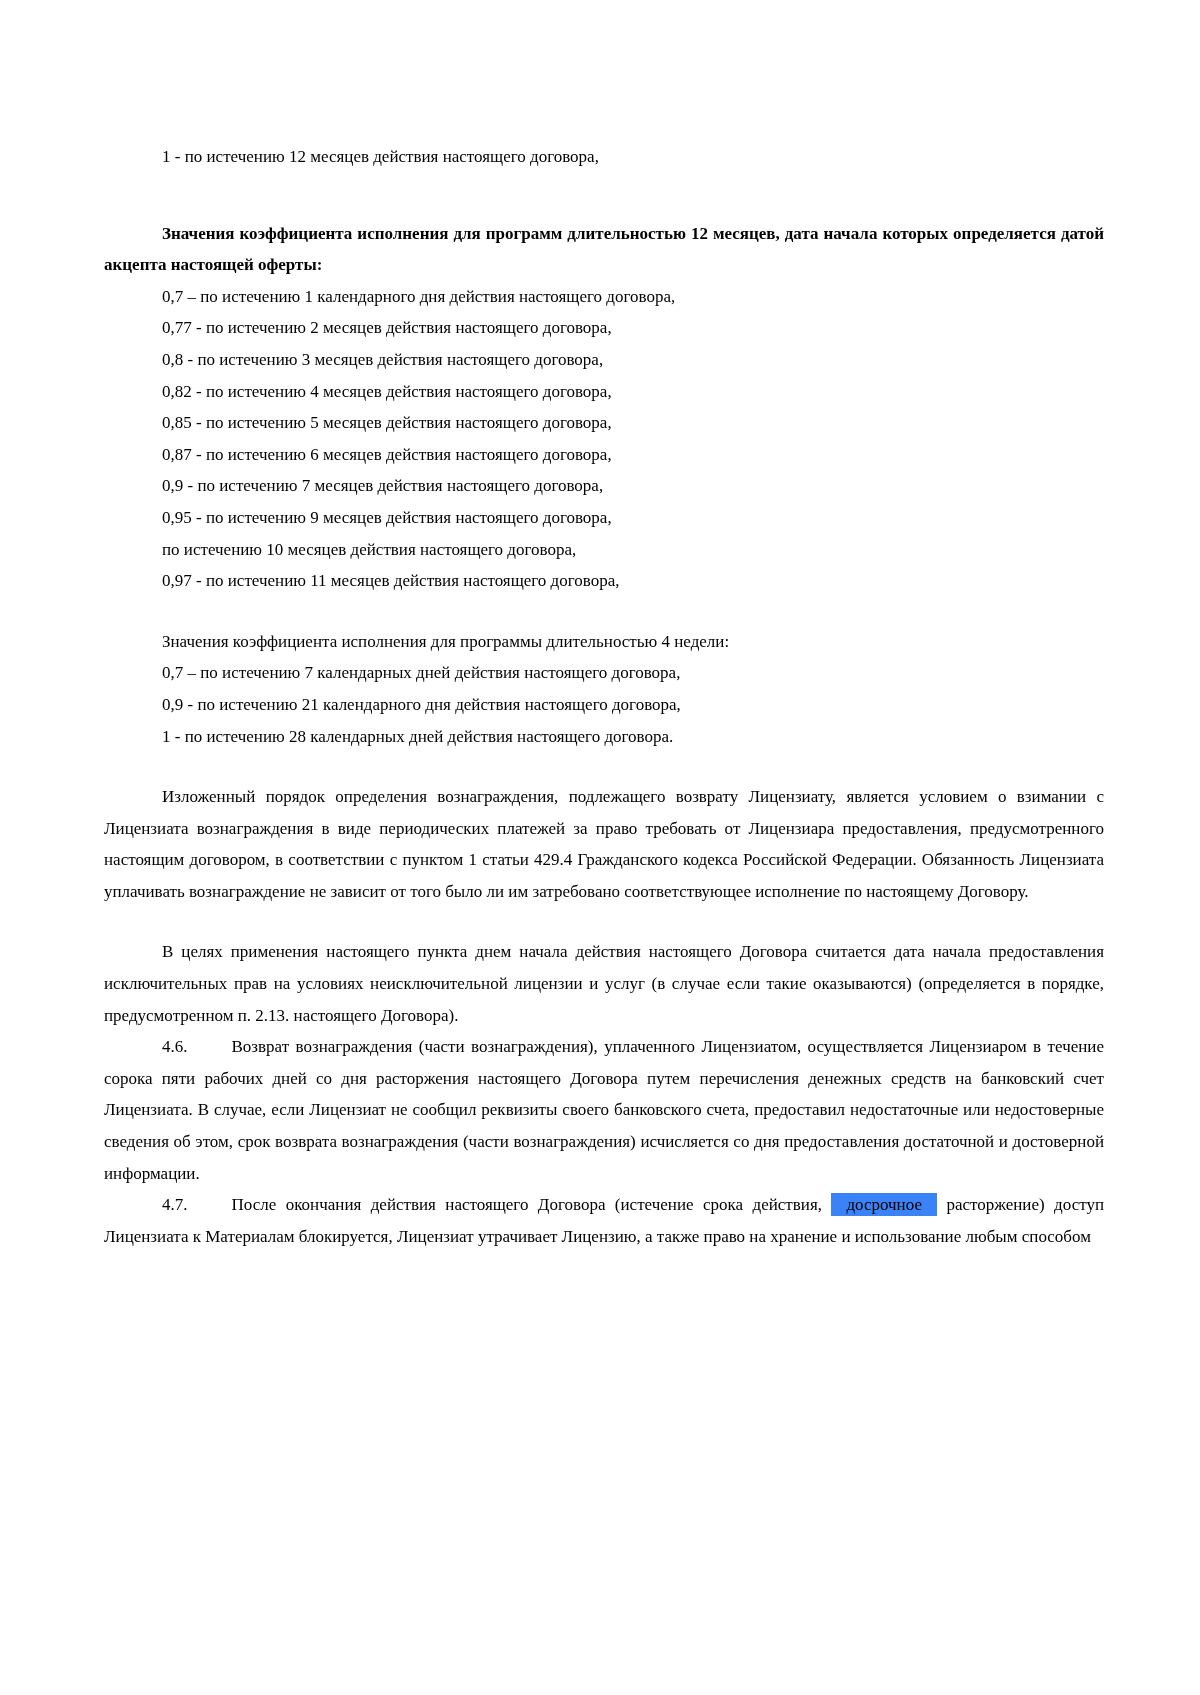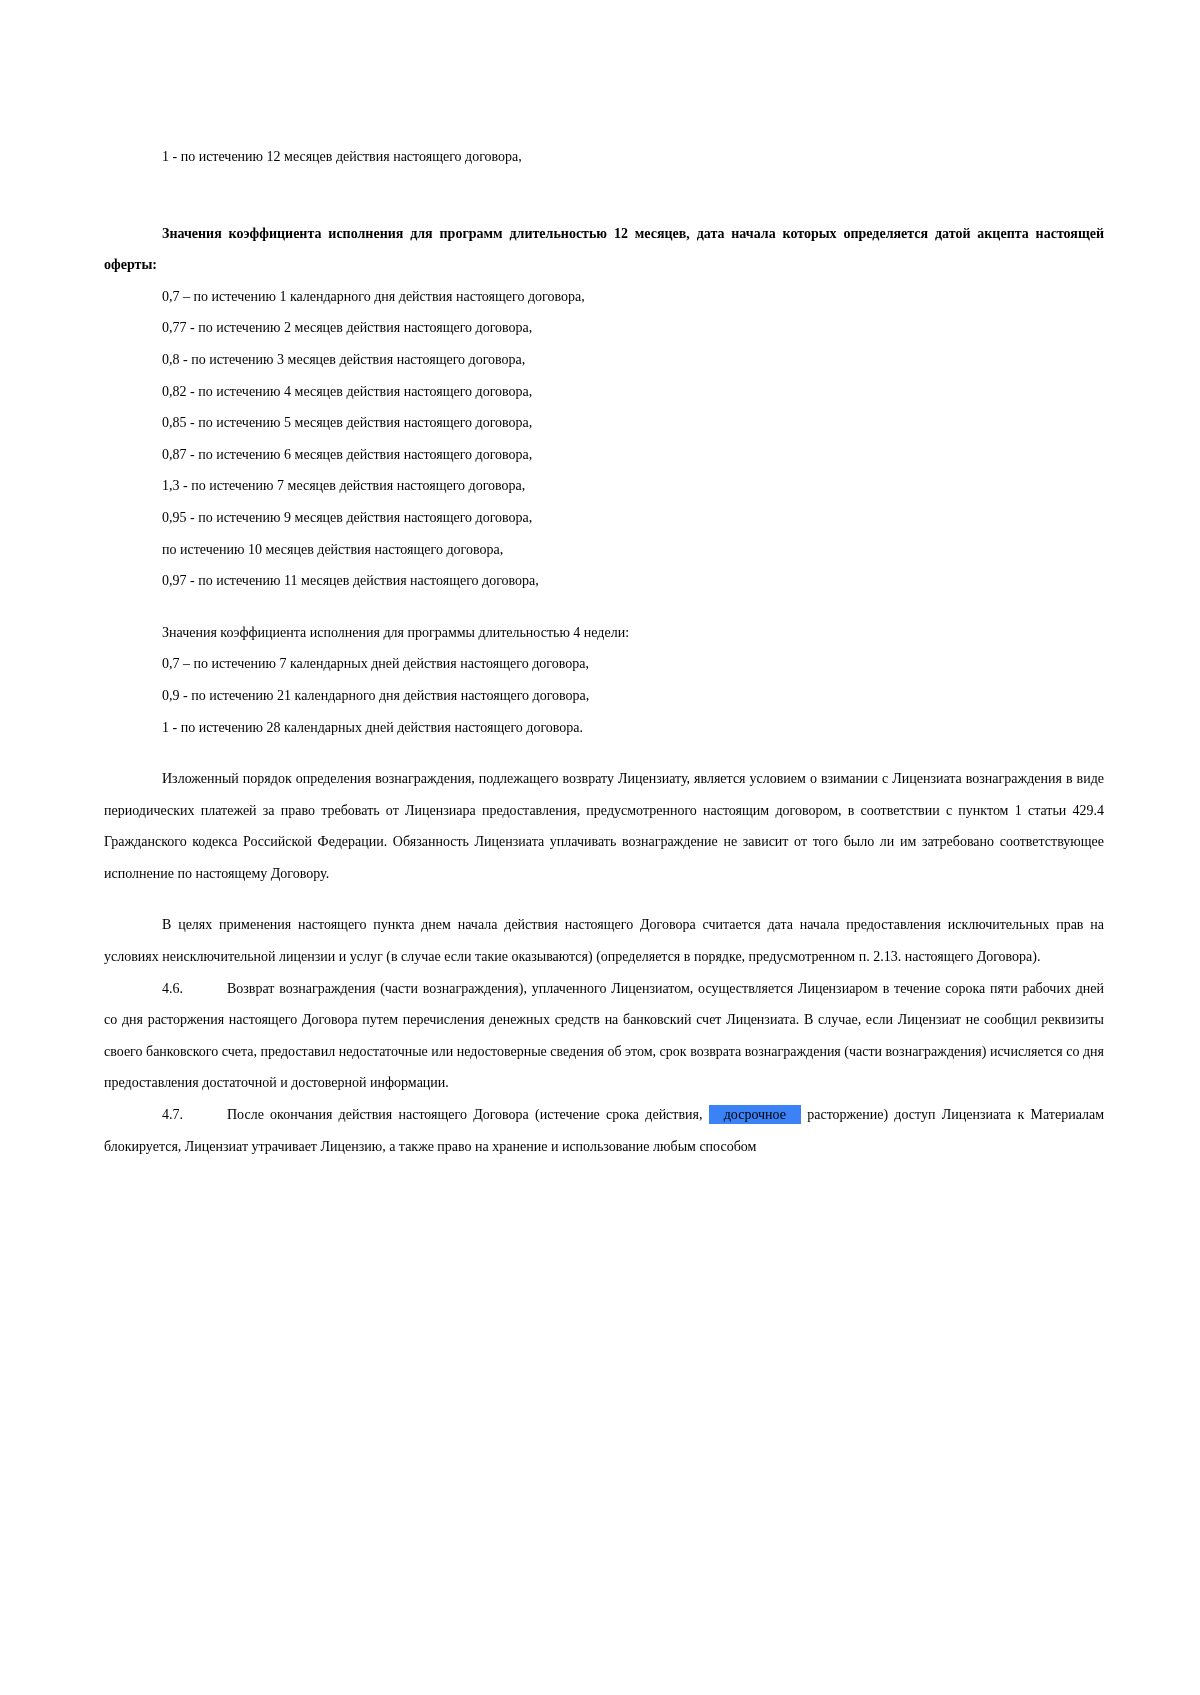--- a/index.html
+++ b/index.html
@@ -8,34 +8,34 @@
     height: 1695px;
     background: #ffffff;
     color: #000000;
     font-family: "Liberation Serif", "DejaVu Serif", serif;
   }
   .page {
     box-sizing: border-box;
     width: 1200px;
     height: 1695px;
     padding: 141px 96px 0 104px;
-    font-size: 14px;
+    font-size: 17px;
     line-height: 31.6px;
     overflow: hidden;
   }
   p { margin: 0; }
   .line {            
     text-indent: 58px;
     text-align: left;
   }
   .para {            
     text-indent: 58px;
     text-align: justify;
   }
-  .gap    { margin-top: 20px; }   
+  .gap    { margin-top: 29px; }   
   .gap-lg { margin-top: 45px; font-weight: bold; }   
   .pnum   { padding-right: 44px; }
   .hl {
     background: #3b82f6;
     padding: 2px 15px;
   }
 </style>
 </head>
 <body>
 
@@ -45,21 +45,21 @@
 
   <p class="para gap-lg">Значения коэффициента исполнения для программ длительностью 12 месяцев, дата начала которых определяется датой акцепта настоящей оферты:</p>
 
   <div>
     <p class="line">0,7 – по истечению 1 календарного дня действия настоящего договора,</p>
     <p class="line">0,77 - по истечению 2 месяцев действия настоящего договора,</p>
     <p class="line">0,8 - по истечению 3 месяцев действия настоящего договора,</p>
     <p class="line">0,82 - по истечению 4 месяцев действия настоящего договора,</p>
     <p class="line">0,85 - по истечению 5 месяцев действия настоящего договора,</p>
     <p class="line">0,87 - по истечению 6 месяцев действия настоящего договора,</p>
-    <p class="line">1,3 - по истечению 7 месяцев действия настоящего договора,</p>
+    <p class="line">0,9 - по истечению 7 месяцев действия настоящего договора,</p>
     <p class="line">0,95 - по истечению 9  месяцев действия настоящего договора,</p>
     <p class="line">по истечению 10 месяцев действия настоящего договора,</p>
     <p class="line">0,97 - по истечению 11 месяцев действия настоящего договора,</p>
   </div>
 
   <p class="line gap">Значения коэффициента исполнения для программы длительностью 4 недели:</p>
 
   <div>
     <p class="line">0,7 – по истечению 7 календарных дней действия настоящего договора,</p>
     <p class="line">0,9 - по истечению 21 календарного дня действия настоящего договора,</p>

